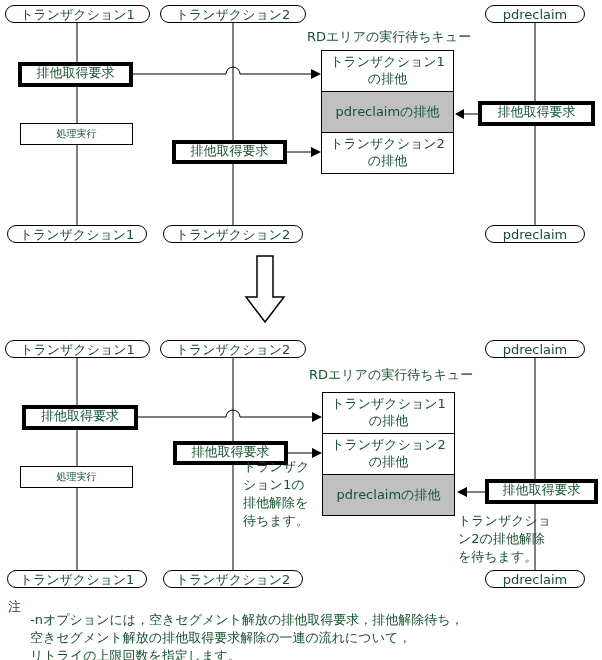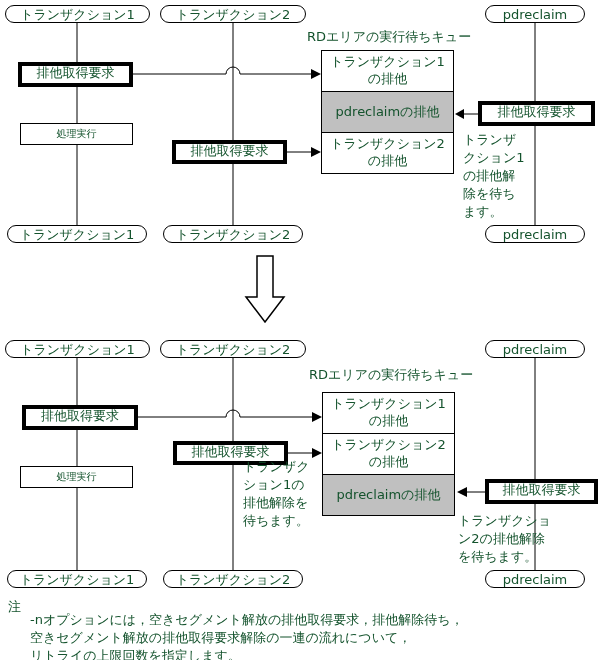--- a/index.html
+++ b/index.html
@@ -103,25 +103,20 @@
   <div class="plainbox" style="left:20px;top:123px;width:113px;height:22px;">
       <span>処理実行</span>
     </div>
   <div class="boldbox" style="left:172px;top:140px;width:115px;height:24px;">
       <span>排他取得要求</span>
     </div>
   <div class="boldbox" style="left:478px;top:101px;width:117px;height:25px;">
       <span>排他取得要求</span>
     </div>
 
-  <div class="lbl" style="left:463px;top:131px;">トランザ
-クション1
-の排他解
-除を待ち
-ます。</div>
 
   <div class="stadium" style="left:7px;top:225px;width:140px;">
       <span>トランザクション1</span>
     </div>
   <div class="stadium" style="left:163px;top:225px;width:140px;">
       <span>トランザクション2</span>
     </div>
   <div class="stadium" style="left:485px;top:225px;width:100px;">
       <span>pdreclaim</span>
     </div>

